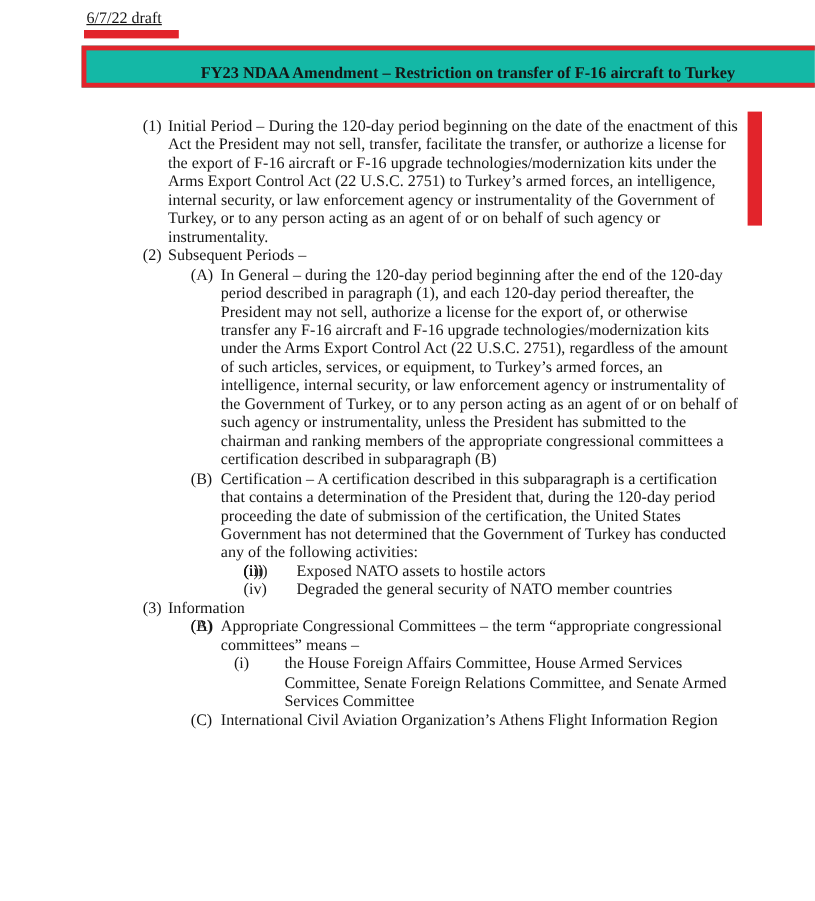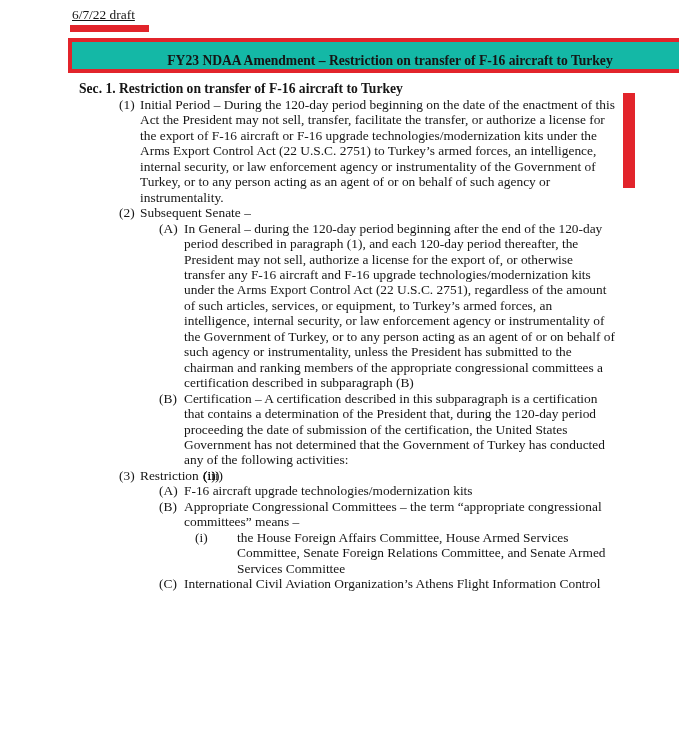--- a/index.html
+++ b/index.html
@@ -67,32 +67,31 @@
 
 <div class="doc">
 
   <span class="draft-text">6/7/22 draft</span>
   <div class="draft-redbar"></div>
 
   <div class="title-box">
     <span>FY23 NDAA Amendment – Restriction on transfer of F-16 aircraft to Turkey</span>
   </div>
 
-  <div class="section-heading">Sec. 1. Restriction on transfer of F-16 aircraft to Turkey</div>
 
   <div class="clauses">
 
     <div class="clause lvl1">
       <span class="marker">(1)</span>
       <span class="ctext">Initial Period – During the 120-day period beginning on the date of the enactment of this Act the President may not sell, transfer, facilitate the transfer, or authorize a license for the export of F-16 aircraft or F-16 upgrade technologies/modernization kits under the Arms Export Control Act (22 U.S.C. 2751) to Turkey’s armed forces, an intelligence, internal security, or law enforcement agency or instrumentality of the Government of Turkey, or to any person acting as an agent of or on behalf of such agency or instrumentality.</span>
     </div>
 
     <div class="clause lvl1">
       <span class="marker">(2)</span>
-      <span class="ctext">Subsequent Senate –</span>
+      <span class="ctext">Subsequent Periods –</span>
     </div>
 
     <div class="clause lvl2">
       <span class="marker">(A)</span>
       <span class="ctext">In General – during the 120-day period beginning after the end of the 120-day period described in paragraph (1), and each 120-day period thereafter, the President may not sell, authorize a license for the export of, or otherwise transfer any F-16 aircraft and F-16 upgrade technologies/modernization kits under the Arms Export Control Act (22 U.S.C. 2751), regardless of the amount of such articles, services, or equipment, to Turkey’s armed forces, an intelligence, internal security, or law enforcement agency or instrumentality of the Government of Turkey, or to any person acting as an agent of or on behalf of such agency or instrumentality, unless the President has submitted to the chairman and ranking members of the appropriate congressional committees a certification described in subparagraph (B)</span>
     </div>
 
     <div class="clause lvl2">
       <span class="marker">(B)</span>
       <span class="ctext">Certification – A certification described in this subparagraph is a certification that contains a determination of the President that, during the 120-day period proceeding the date of submission of the certification, the United States Government has not determined that the Government of Turkey has conducted any of the following activities:</span>
@@ -101,45 +100,49 @@
     <div class="clause lvl3a">
       <span class="marker">(i)</span>
     </div>
 
     <div class="clause lvl3a">
       <span class="marker">(ii)</span>
     </div>
 
     <div class="clause lvl3a">
       <span class="marker">(iii)</span>
+      <span class="ctext">Exposed NATO assets to hostile actors</span>
     </div>
 
+    <div class="clause lvl3a">
+      <span class="marker">(iv)</span>
+      <span class="ctext">Degraded the general security of NATO member countries</span>
+    </div>
 
     <div class="clause lvl1">
       <span class="marker">(3)</span>
-      <span class="ctext">Restriction</span>
+      <span class="ctext">Information</span>
     </div>
 
     <div class="clause lvl2">
       <span class="marker">(A)</span>
-      <span class="ctext">F-16 aircraft upgrade technologies/modernization kits</span>
     </div>
 
     <div class="clause lvl2">
       <span class="marker">(B)</span>
       <span class="ctext">Appropriate Congressional Committees – the term “appropriate congressional committees” means –</span>
     </div>
 
     <div class="clause lvl3b">
       <span class="marker">(i)</span>
       <span class="ctext">the House Foreign Affairs Committee, House Armed Services Committee, Senate Foreign Relations Committee, and Senate Armed Services Committee</span>
     </div>
 
     <div class="clause lvl2">
       <span class="marker">(C)</span>
-      <span class="ctext">International Civil Aviation Organization’s Athens Flight Information Control</span>
+      <span class="ctext">International Civil Aviation Organization’s Athens Flight Information Region</span>
     </div>
 
   </div>
 
   <div class="side-redbar"></div>
 
 </div>
 
 </body></html>

